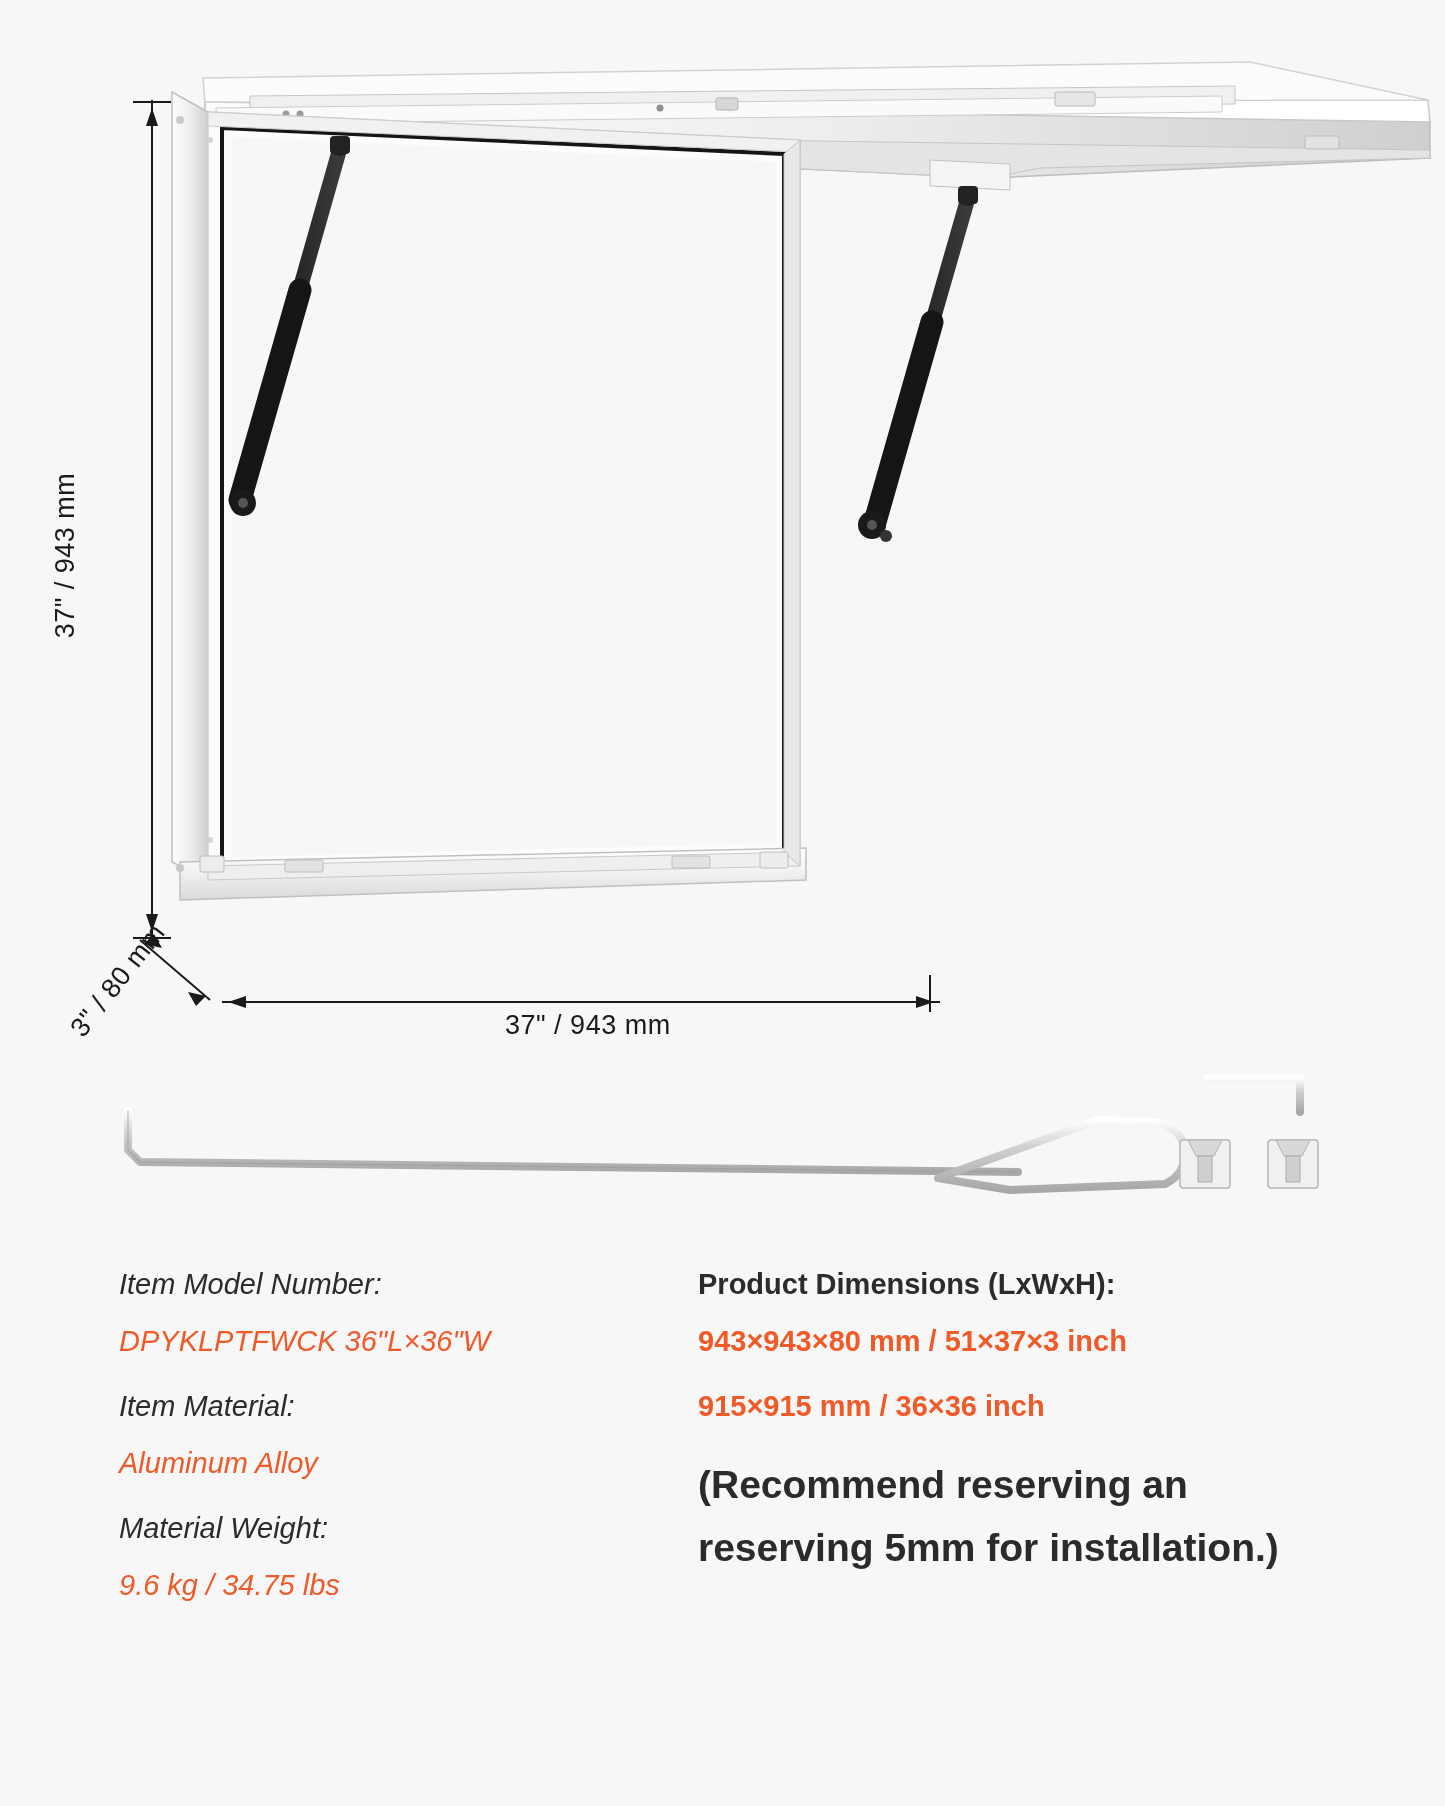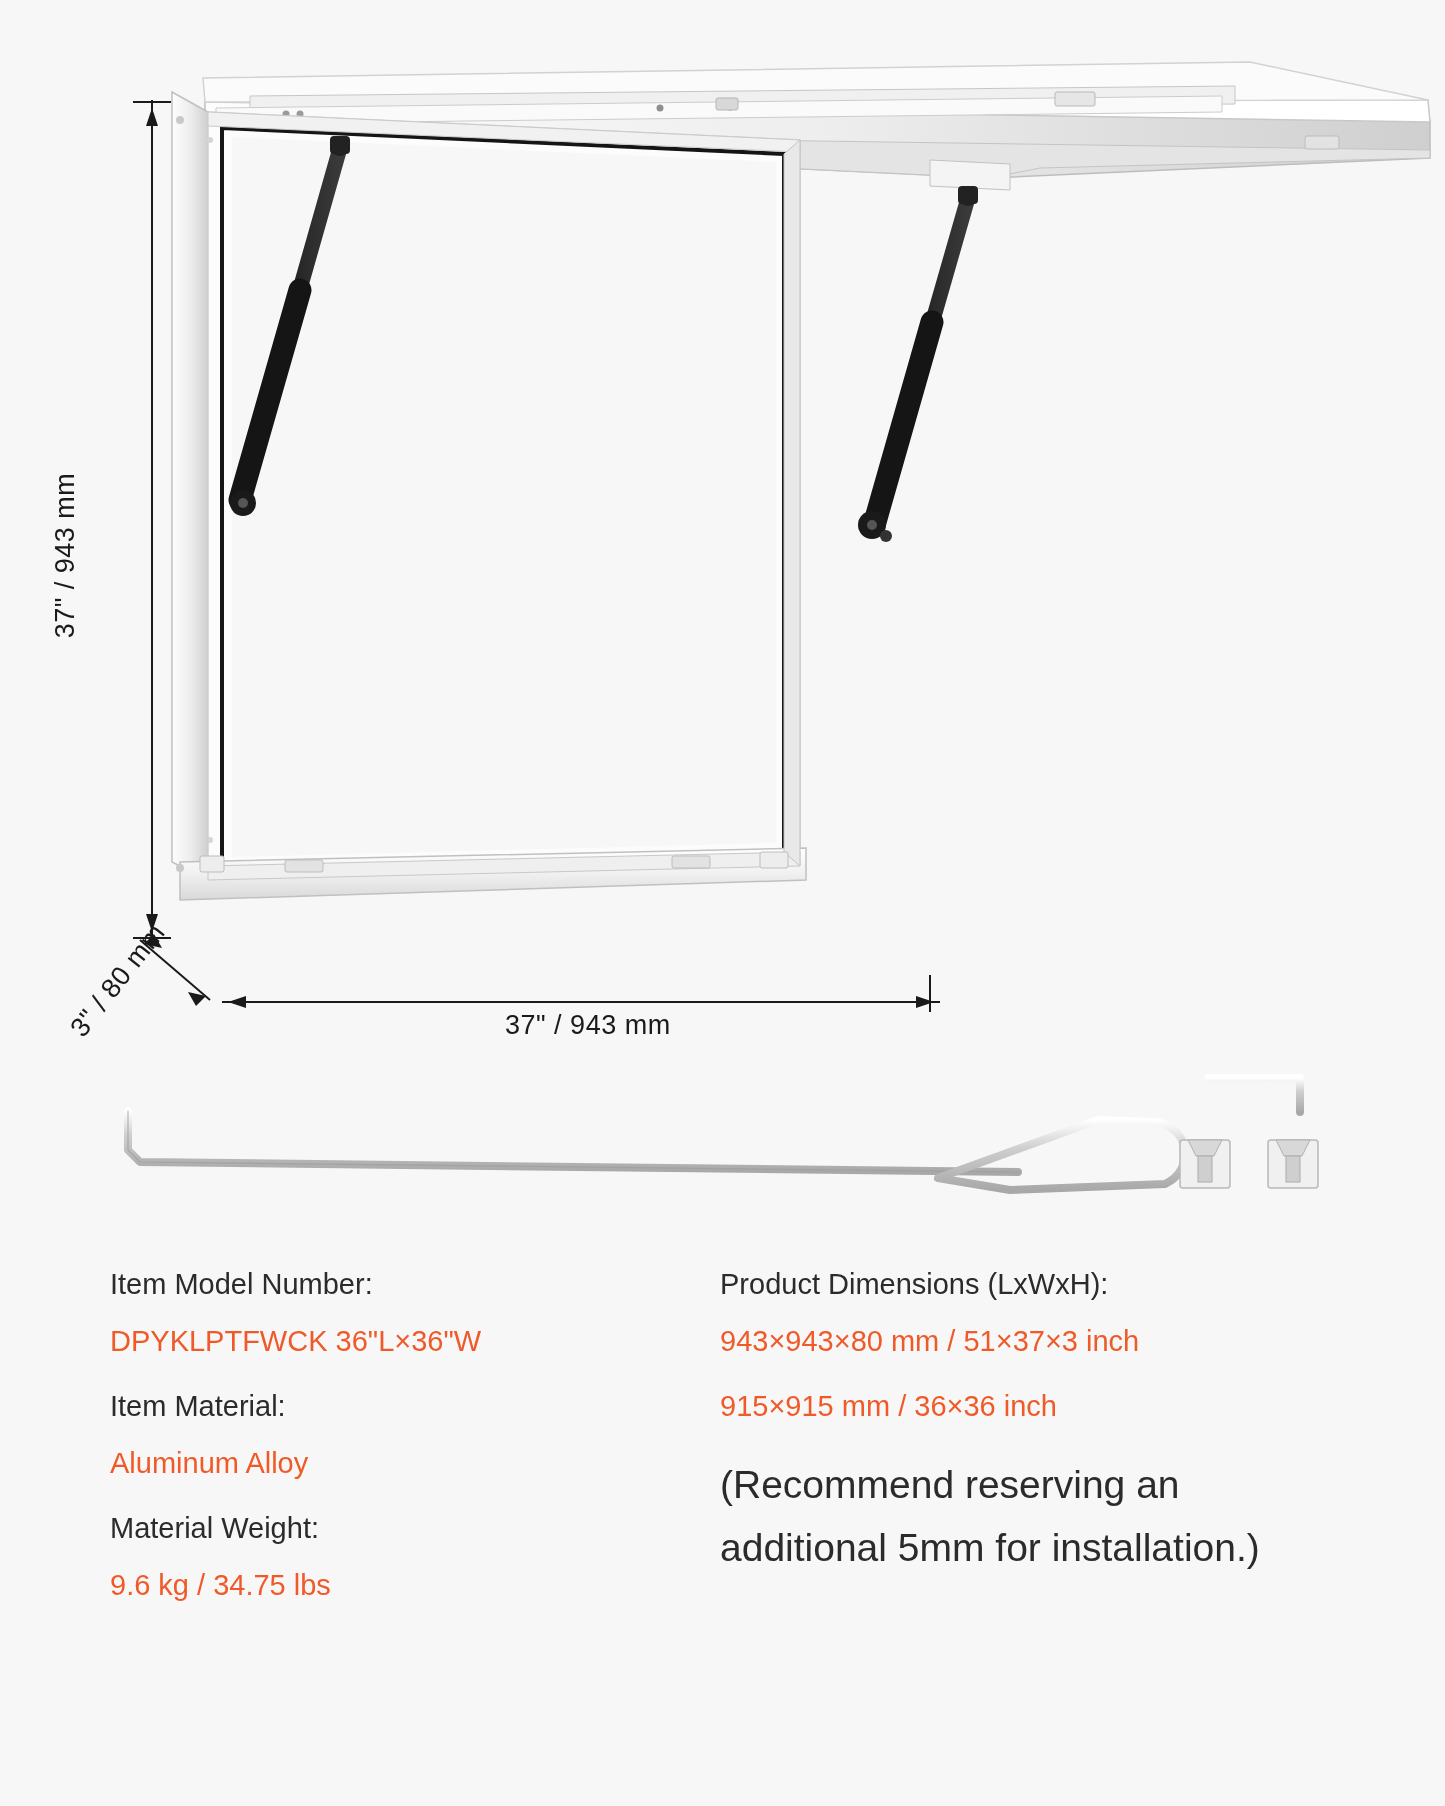--- a/index.html
+++ b/index.html
@@ -63,22 +63,22 @@
     position: absolute;
     left: 0;
     top: 1270px;
     width: 1445px;
     height: 536px;
   }
   .spec-col {
     position: absolute;
     top: 0;
   }
-  #spec-col-left { left: 110px; width: 520px; }
-  #spec-col-right { left: 720px; width: 640px; }
+  #spec-col-left { left: 119px; width: 520px; font-style: italic; }
+  #spec-col-right { left: 698px; width: 640px; font-weight: bold; }
 
   .spec-label {
     font-size: 29px;
     color: #2b2b2b;
     line-height: 1.0;
     margin-bottom: 28px;
     white-space: nowrap;
   }
   .spec-value {
     font-size: 29px;
@@ -249,15 +249,15 @@
     <div class="spec-value">Aluminum Alloy</div>
     <div class="spec-label">Material Weight:</div>
     <div class="spec-value">9.6 kg / 34.75 lbs</div>
   </div>
 
   <div class="spec-col" id="spec-col-right">
     <div class="spec-label">Product Dimensions (LxWxH):</div>
     <div class="spec-value">943×943×80 mm / 51×37×3 inch</div>
     <div class="spec-value">915×915 mm / 36×36 inch</div>
     <div class="spec-note">(Recommend reserving an</div>
-    <div class="spec-note">additional 5mm for installation.)</div>
+    <div class="spec-note">reserving 5mm for installation.)</div>
   </div>
 </div>
 
 </body></html>

